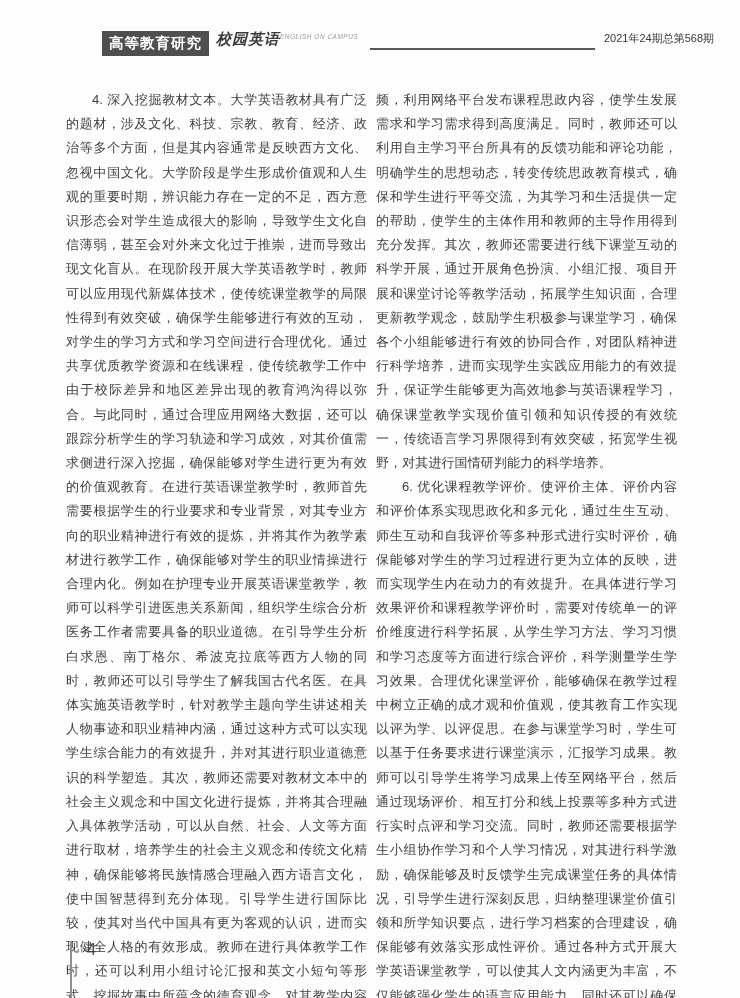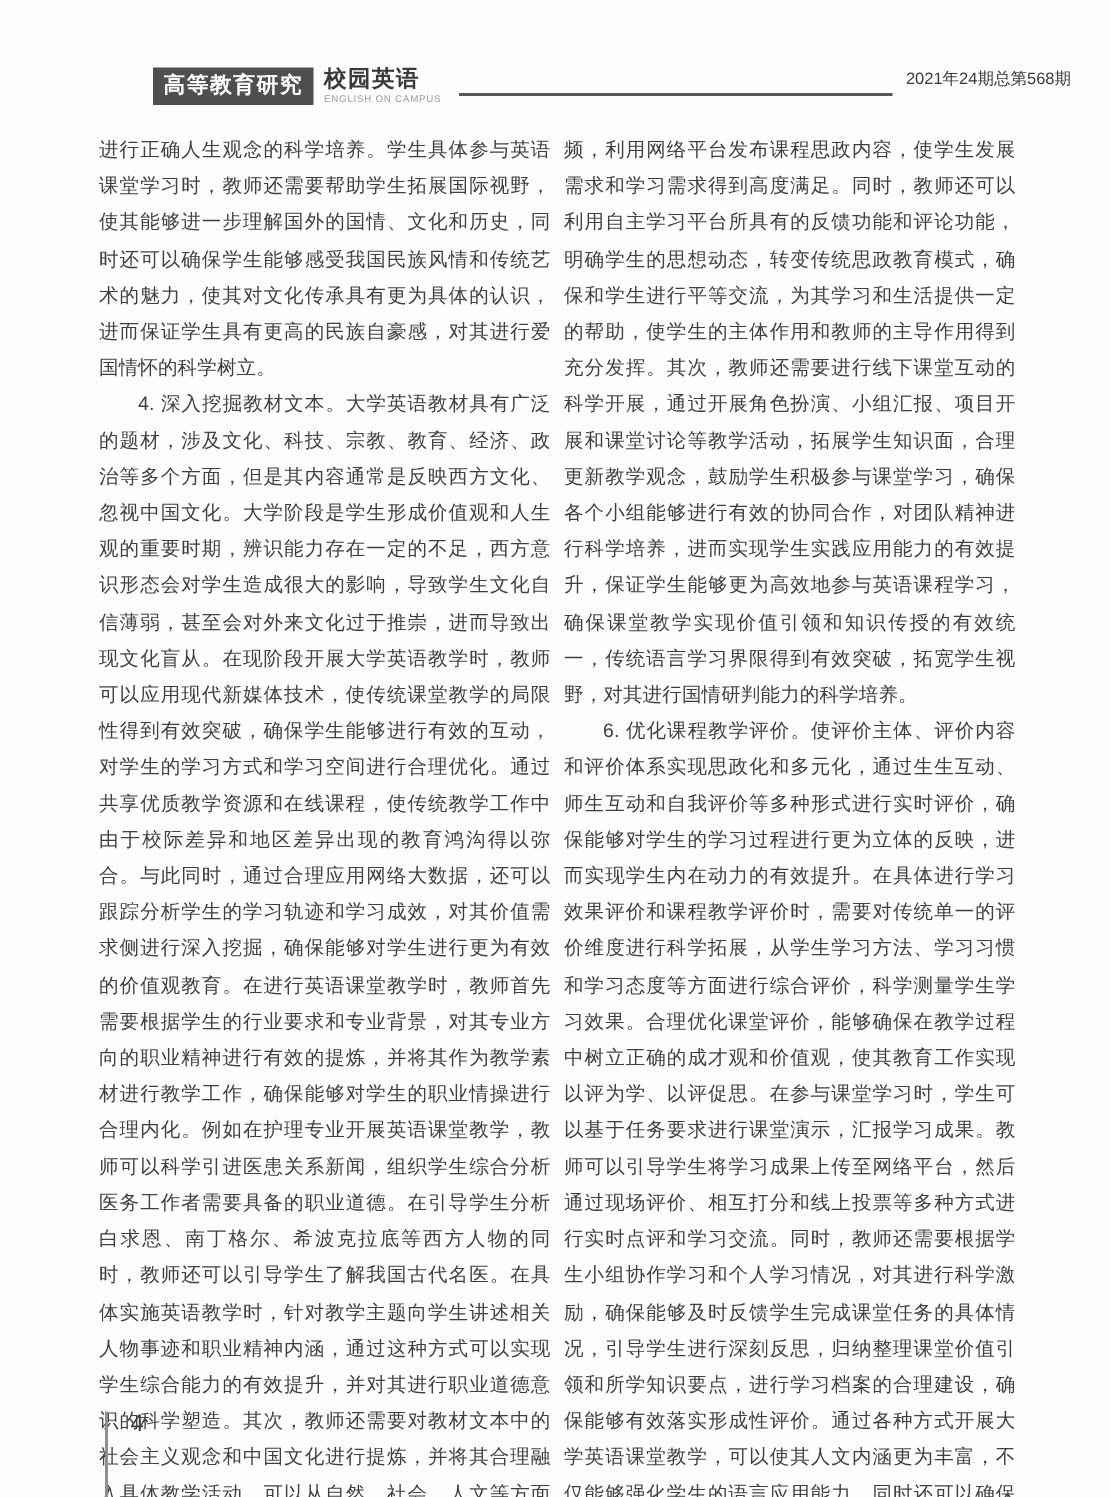--- a/index.html
+++ b/index.html
@@ -11,40 +11,41 @@
   }
   .page {
     position: relative;
     width: 740px; height: 998px;
     background: #fdfdfd;
     overflow: hidden;
   }
   
   .header {
     position: absolute;
-    left: 66px; top: 45px;
+    left: 66px; top: 31px;
     width: 612px;
     display: flex;
     align-items: flex-start;
     padding-left: 36px;
   }
   .brand-box {
     background: #4f4f4f;
     color: #ffffff;
     font-weight: bold;
     font-size: 14.5px;
     line-height: 1;
     padding: 5px 7px 5px 7px;
     letter-spacing: 1px;
     white-space: nowrap;
   }
   .brand {
     margin-left: 7px;
     display: flex;
-    flex-direction: column;
+    flex-direction: row;
+    font-style: italic;
   }
   .brand-name {
     font-size: 15px;
     font-weight: bold;
     color: #3a3a3a;
     letter-spacing: 1px;
     line-height: 1.05;
     white-space: nowrap;
   }
   .brand-sub {
@@ -108,21 +109,20 @@
       <span class="brand-name">校园英语</span>
       <span class="brand-sub">ENGLISH ON CAMPUS</span>
     </div>
     <div class="header-rule"></div>
     <div class="issue">2021年24期总第568期</div>
   </div>
 
   <div class="columns">
 
     <div class="col">
-      <p class="cont">进行正确人生观念的科学培养。学生具体参与英语课堂学习时，教师还需要帮助学生拓展国际视野，使其能够进一步理解国外的国情、文化和历史，同时还可以确保学生能够感受我国民族风情和传统艺术的魅力，使其对文化传承具有更为具体的认识，进而保证学生具有更高的民族自豪感，对其进行爱国情怀的科学树立。</p>
       <p class="ind">4. 深入挖掘教材文本。大学英语教材具有广泛的题材，涉及文化、科技、宗教、教育、经济、政治等多个方面，但是其内容通常是反映西方文化、忽视中国文化。大学阶段是学生形成价值观和人生观的重要时期，辨识能力存在一定的不足，西方意识形态会对学生造成很大的影响，导致学生文化自信薄弱，甚至会对外来文化过于推崇，进而导致出现文化盲从。在现阶段开展大学英语教学时，教师可以应用现代新媒体技术，使传统课堂教学的局限性得到有效突破，确保学生能够进行有效的互动，对学生的学习方式和学习空间进行合理优化。通过共享优质教学资源和在线课程，使传统教学工作中由于校际差异和地区差异出现的教育鸿沟得以弥合。与此同时，通过合理应用网络大数据，还可以跟踪分析学生的学习轨迹和学习成效，对其价值需求侧进行深入挖掘，确保能够对学生进行更为有效的价值观教育。在进行英语课堂教学时，教师首先需要根据学生的行业要求和专业背景，对其专业方向的职业精神进行有效的提炼，并将其作为教学素材进行教学工作，确保能够对学生的职业情操进行合理内化。例如在护理专业开展英语课堂教学，教师可以科学引进医患关系新闻，组织学生综合分析医务工作者需要具备的职业道德。在引导学生分析白求恩、南丁格尔、希波克拉底等西方人物的同时，教师还可以引导学生了解我国古代名医。在具体实施英语教学时，针对教学主题向学生讲述相关人物事迹和职业精神内涵，通过这种方式可以实现学生综合能力的有效提升，并对其进行职业道德意识的科学塑造。其次，教师还需要对教材文本中的社会主义观念和中国文化进行提炼，并将其合理融入具体教学活动，可以从自然、社会、人文等方面进行取材，培养学生的社会主义观念和传统文化精神，确保能够将民族情感合理融入西方语言文化，使中国智慧得到充分体现。引导学生进行国际比较，使其对当代中国具有更为客观的认识，进而实现健全人格的有效形成。教师在进行具体教学工作时，还可以利用小组讨论汇报和英文小短句等形式，挖掘故事中所蕴含的德育观念，对其教学内容进行合理扩充，确保学生能够主动参与课堂教学活动，并对其进行自主探索，提升学生的英语素养。</p>
 
     </div>
 
     <div class="col">
       <p class="cont">频，利用网络平台发布课程思政内容，使学生发展需求和学习需求得到高度满足。同时，教师还可以利用自主学习平台所具有的反馈功能和评论功能，明确学生的思想动态，转变传统思政教育模式，确保和学生进行平等交流，为其学习和生活提供一定的帮助，使学生的主体作用和教师的主导作用得到充分发挥。其次，教师还需要进行线下课堂互动的科学开展，通过开展角色扮演、小组汇报、项目开展和课堂讨论等教学活动，拓展学生知识面，合理更新教学观念，鼓励学生积极参与课堂学习，确保各个小组能够进行有效的协同合作，对团队精神进行科学培养，进而实现学生实践应用能力的有效提升，保证学生能够更为高效地参与英语课程学习，确保课堂教学实现价值引领和知识传授的有效统一，传统语言学习界限得到有效突破，拓宽学生视野，对其进行国情研判能力的科学培养。</p>
       <p class="ind">6. 优化课程教学评价。使评价主体、评价内容和评价体系实现思政化和多元化，通过生生互动、师生互动和自我评价等多种形式进行实时评价，确保能够对学生的学习过程进行更为立体的反映，进而实现学生内在动力的有效提升。在具体进行学习效果评价和课程教学评价时，需要对传统单一的评价维度进行科学拓展，从学生学习方法、学习习惯和学习态度等方面进行综合评价，科学测量学生学习效果。合理优化课堂评价，能够确保在教学过程中树立正确的成才观和价值观，使其教育工作实现以评为学、以评促思。在参与课堂学习时，学生可以基于任务要求进行课堂演示，汇报学习成果。教师可以引导学生将学习成果上传至网络平台，然后通过现场评价、相互打分和线上投票等多种方式进行实时点评和学习交流。同时，教师还需要根据学生小组协作学习和个人学习情况，对其进行科学激励，确保能够及时反馈学生完成课堂任务的具体情况，引导学生进行深刻反思，归纳整理课堂价值引领和所学知识要点，进行学习档案的合理建设，确保能够有效落实形成性评价。通过各种方式开展大学英语课堂教学，可以使其人文内涵更为丰富，不仅能够强化学生的语言应用能力，同时还可以确保科学培养学生的综合素质和人文教育，使其英语评价实现更高的思政化和多元化。</p>
 
     </div>
 

